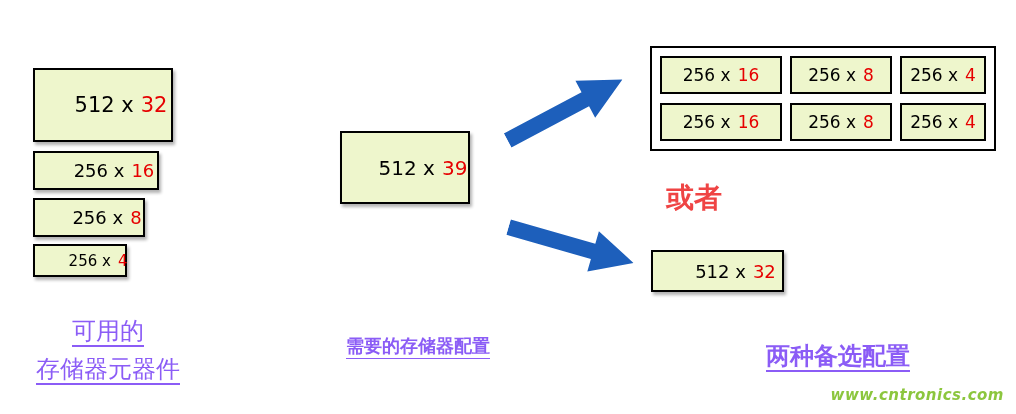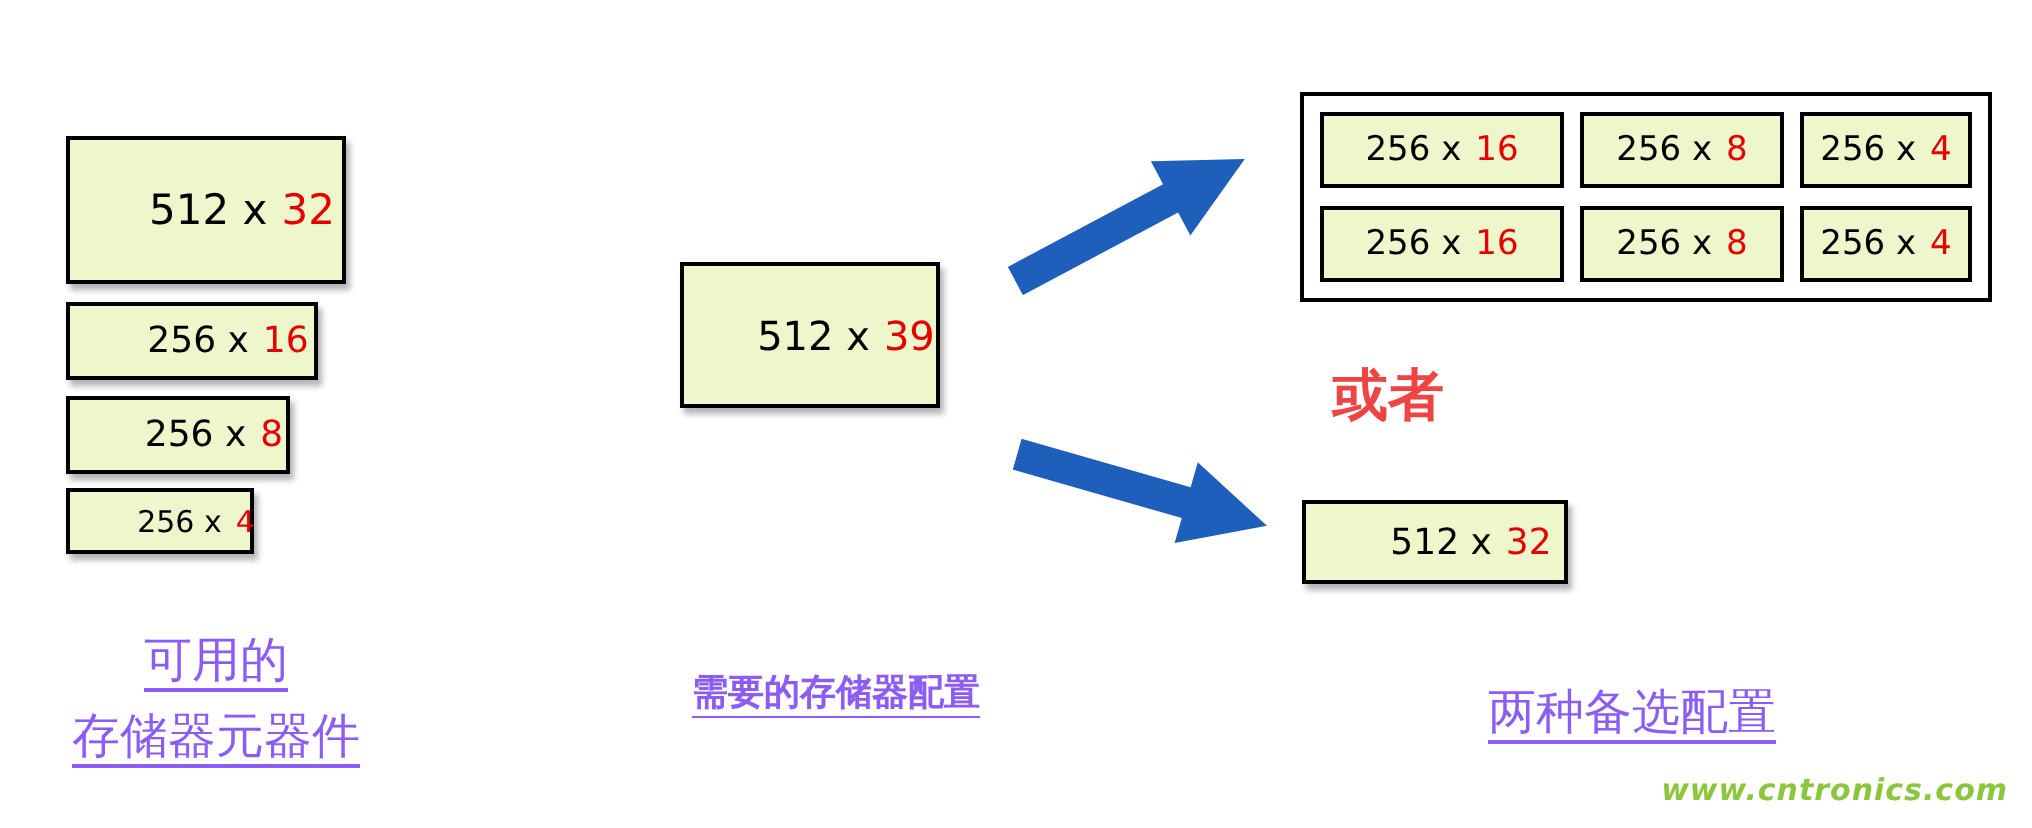--- a/index.html
+++ b/index.html
@@ -29,21 +29,21 @@
 
   
   .caption {
     position:absolute; text-align:center;
     font-family:"Liberation Serif","DejaVu Serif",serif;
     color:#8b5cf6;
   }
   .caption .u { text-decoration:underline; text-underline-offset:6px; }
   .cap-available { left:10px;  top:312px; width:196px; font-size:24px; line-height:38px; }
   .cap-required  { left:316px; top:334px; width:204px; font-size:18px;font-weight:bold; }
-  .cap-alts      { left:698px; top:340px; width:236px; font-size:24px; }
+  .cap-alts      { left:720px; top:340px; width:236px; font-size:24px;font-weight:bold; }
 
   
   .arrow { position:absolute; color:var(--arrow,#1d5fbb); }
   .arrow svg { display:block; }
   .arrow-up   { left:500px; top:86px;  transform:rotate(-28deg); }
   .arrow-down { left:506px; top:221px; transform:rotate(16deg); }
 
   
   .alt-outer {
     position:absolute; left:650px; top:46px;

